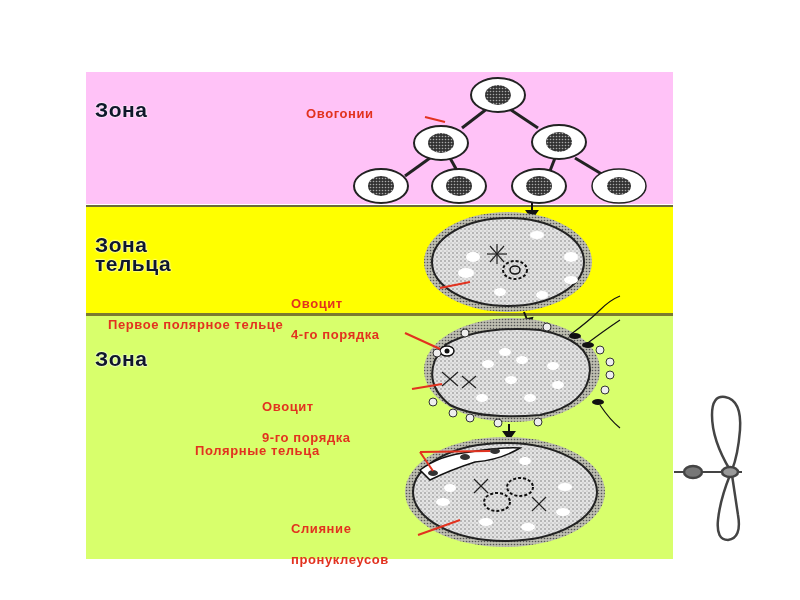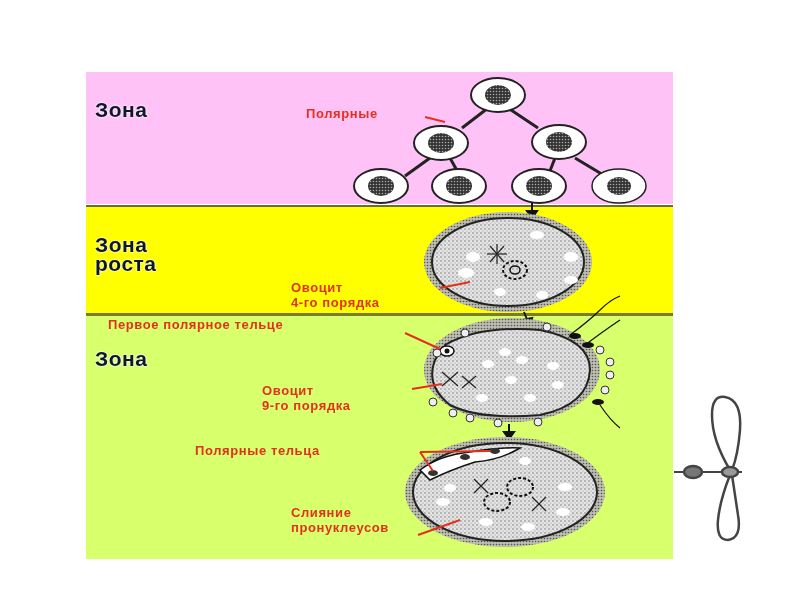--- a/index.html
+++ b/index.html
@@ -5,21 +5,21 @@
   html,body{margin:0;padding:0;background:#ffffff;}
   body{width:800px;height:600px;position:relative;overflow:hidden;font-family:"Liberation Sans",sans-serif;}
   .panel{position:absolute;left:86px;top:72px;width:587px;height:484px;}
   .zone{position:absolute;left:0;width:587px;}
   .zone-repro{top:0;height:132px;background:#ffc2f7;}
   .zone-growth{top:133px;height:107px;background:#ffff00;border-top:2px solid #6b6b3a;}
   .zone-mat{top:241px;height:243px;background:#d8ff6c;border-top:3px solid #7a7a30;}
   .zlabel{position:absolute;color:#0f172a;font-size:21px;font-weight:bold;line-height:19px;letter-spacing:0.5px;text-shadow:0 0 2px #ffffff,0 0 2px #ffffff;}
   .zlabel span{display:block;}
   .rlabel{position:absolute;color:#e2321f;font-size:13px;font-weight:bold;line-height:15px;letter-spacing:0.6px;white-space:nowrap;}
-  .rlabel span{display:block;}
+  .rlabel span{display:block;margin-top:16px;}
   svg.diagram{position:absolute;left:0;top:0;}
 </style>
 </head>
 <body>
 
 <div class="panel">
   <div class="zone zone-repro"></div>
   <div class="zone zone-growth"></div>
   <div class="zone zone-mat"></div>
 </div>
@@ -198,27 +198,27 @@
     <ellipse cx="693" cy="472" rx="9" ry="6" fill="#777"></ellipse>
     <ellipse cx="730" cy="472" rx="8" ry="5" fill="#999"></ellipse>
   </g>
 </svg>
 
 <div class="zlabel" style="left:95px;top:100px;">
   <span>Зона</span>
 </div>
 <div class="zlabel" style="left:95px;top:235px;">
   <span>Зона</span>
-  <span>роста</span>
+  <span>тельца</span>
 </div>
 <div class="zlabel" style="left:95px;top:349px;">
   <span>Зона</span>
 </div>
 
-<div class="rlabel" style="left:306px;top:106px;">Полярные</div>
+<div class="rlabel" style="left:306px;top:106px;">Овогонии</div>
 <div class="rlabel" style="left:291px;top:280px;">
   <span>Овоцит</span>
   <span>4-го порядка</span>
 </div>
 <div class="rlabel" style="left:108px;top:317px;">Первое полярное тельце</div>
 <div class="rlabel" style="left:262px;top:383px;">
   <span>Овоцит</span>
   <span>9-го порядка</span>
 </div>
 <div class="rlabel" style="left:195px;top:443px;text-align:center;">Полярные тельца</div>

